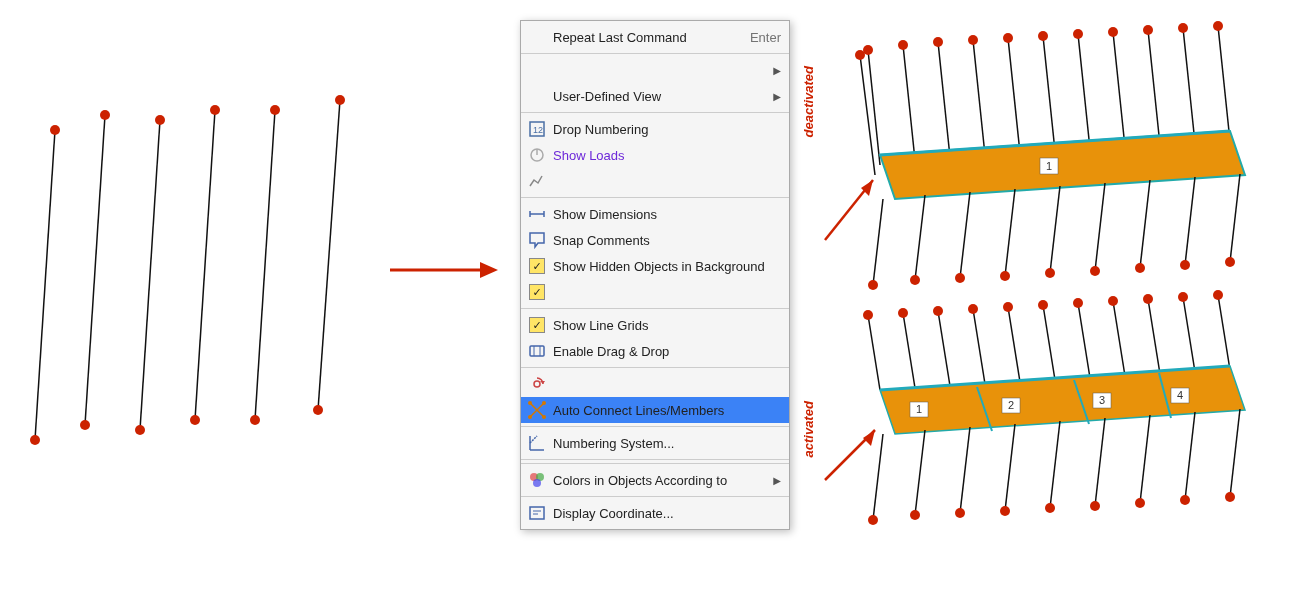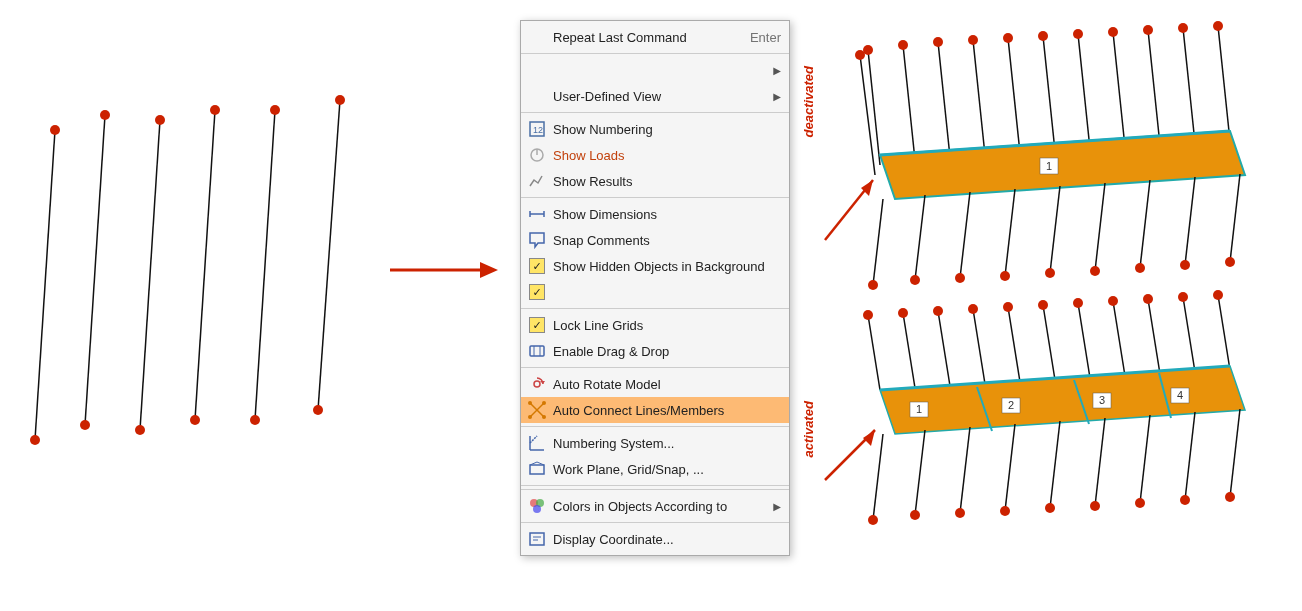--- a/index.html
+++ b/index.html
@@ -37,24 +37,24 @@
     .menu-item {
       display: flex;
       align-items: center;
       padding: 3px 8px 3px 6px;
       cursor: pointer;
       white-space: nowrap;
       min-height: 24px;
       color: #222;
     }
     .menu-item.highlighted {
-      background: #fdba74;
+      background: #3b82f6;
     }
     .menu-item.disabled {
-      color: #c2410c;
+      color: #6d28d9;
       cursor: default;
     }
     .menu-item .icon {
       width: 20px;
       height: 20px;
       margin-right: 6px;
       display: flex;
       align-items: center;
       justify-content: center;
       flex-shrink: 0;
@@ -135,38 +135,37 @@
       <span class="arrow">▶</span>
     </div>
     <div class="menu-separator"></div>
     <div class="menu-item">
       <span class="icon">
         <svg width="18" height="18" viewBox="0 0 18 18">
           <rect x="2" y="2" width="14" height="14" fill="none" stroke="#4a6fa5" stroke-width="1.5"></rect>
           <text x="5" y="13" font-size="9" fill="#4a6fa5" font-family="Arial">12</text>
         </svg>
       </span>
-      <span class="label">Show Numbering</span>
+      <span class="label">Drop Numbering</span>
     </div>
     <div class="menu-item disabled">
       <span class="icon">
         <svg width="18" height="18" viewBox="0 0 18 18">
           <circle cx="9" cy="9" r="6" fill="none" stroke="#aaa" stroke-width="1.5"></circle>
           <line x1="9" y1="3" x2="9" y2="9" stroke="#aaa" stroke-width="1.5"></line>
         </svg>
       </span>
       <span class="label">Show Loads</span>
     </div>
     <div class="menu-item">
       <span class="icon">
         <svg width="18" height="18" viewBox="0 0 18 18">
           <path d="M2 14 L6 8 L10 11 L14 4" fill="none" stroke="#888" stroke-width="1.5"></path>
         </svg>
       </span>
-      <span class="label">Show Results</span>
     </div>
     <div class="menu-separator"></div>
     <div class="menu-item">
       <span class="icon">
         <svg width="18" height="18" viewBox="0 0 18 18">
           <line x1="2" y1="9" x2="16" y2="9" stroke="#4466aa" stroke-width="1.5"></line>
           <line x1="2" y1="6" x2="2" y2="12" stroke="#4466aa" stroke-width="1.5"></line>
           <line x1="16" y1="6" x2="16" y2="12" stroke="#4466aa" stroke-width="1.5"></line>
         </svg>
       </span>
@@ -189,42 +188,41 @@
     <div class="menu-item">
       <span class="icon">
         <div style="width:16px;height:16px;border:1px solid #888;background:#ffe566;display:flex;align-items:center;justify-content:center;font-size:11px;">✓</div>
       </span>
     </div>
     <div class="menu-separator"></div>
     <div class="menu-item">
       <span class="icon">
         <div style="width:16px;height:16px;border:1px solid #888;background:#ffe566;display:flex;align-items:center;justify-content:center;font-size:11px;">✓</div>
       </span>
-      <span class="label">Lock Line Grids</span>
+      <span class="label">Show Line Grids</span>
     </div>
     <div class="menu-item">
       <span class="icon">
         <svg width="18" height="18" viewBox="0 0 18 18">
           <rect x="2" y="4" width="14" height="10" fill="none" stroke="#4466aa" stroke-width="1.5" rx="1"></rect>
           <line x1="6" y1="4" x2="6" y2="14" stroke="#4466aa" stroke-width="1"></line>
           <line x1="12" y1="4" x2="12" y2="14" stroke="#4466aa" stroke-width="1"></line>
         </svg>
       </span>
       <span class="label">Enable Drag &amp; Drop</span>
     </div>
     <div class="menu-separator"></div>
     <div class="menu-item">
       <span class="icon">
         <svg width="18" height="18" viewBox="0 0 18 18">
           <path d="M9 3 A6 6 0 0 1 15 9" fill="none" stroke="#cc4444" stroke-width="1.5"></path>
           <polygon points="15,9 12,6 17,6" fill="#cc4444"></polygon>
           <circle cx="9" cy="9" r="3" fill="none" stroke="#cc4444" stroke-width="1.5"></circle>
         </svg>
       </span>
-      <span class="label">Auto Rotate Model</span>
     </div>
     <div class="menu-item highlighted">
       <span class="icon">
         <svg width="18" height="18" viewBox="0 0 18 18">
           <line x1="2" y1="2" x2="16" y2="16" stroke="#d47800" stroke-width="1.5"></line>
           <circle cx="2" cy="2" r="2" fill="#d47800"></circle>
           <circle cx="16" cy="16" r="2" fill="#d47800"></circle>
           <line x1="2" y1="16" x2="16" y2="2" stroke="#d47800" stroke-width="1.5"></line>
           <circle cx="2" cy="16" r="2" fill="#d47800"></circle>
           <circle cx="16" cy="2" r="2" fill="#d47800"></circle>
@@ -236,30 +234,20 @@
     <div class="menu-item">
       <span class="icon">
         <svg width="18" height="18" viewBox="0 0 18 18">
           <line x1="2" y1="16" x2="16" y2="16" stroke="#4466aa" stroke-width="1.5"></line>
           <line x1="2" y1="16" x2="2" y2="2" stroke="#4466aa" stroke-width="1.5"></line>
           <line x1="2" y1="9" x2="9" y2="2" stroke="#4466aa" stroke-width="1.5" stroke-dasharray="2,1"></line>
         </svg>
       </span>
       <span class="label">Numbering System...</span>
     </div>
-    <div class="menu-item">
-      <span class="icon">
-        <svg width="18" height="18" viewBox="0 0 18 18">
-          <rect x="2" y="5" width="14" height="9" fill="none" stroke="#4466aa" stroke-width="1.5"></rect>
-          <line x1="2" y1="5" x2="9" y2="2" stroke="#4466aa" stroke-width="1"></line>
-          <line x1="16" y1="5" x2="9" y2="2" stroke="#4466aa" stroke-width="1"></line>
-        </svg>
-      </span>
-      <span class="label">Work Plane, Grid/Snap, ...</span>
-    </div>
     <div class="menu-separator"></div>
     <div class="menu-separator"></div>
     <div class="menu-item">
       <span class="icon">
         <svg width="18" height="18" viewBox="0 0 18 18">
           <circle cx="6" cy="6" r="4" fill="#e04444" opacity="0.7"></circle>
           <circle cx="12" cy="6" r="4" fill="#44aa44" opacity="0.7"></circle>
           <circle cx="9" cy="12" r="4" fill="#4444ee" opacity="0.7"></circle>
         </svg>
       </span>

